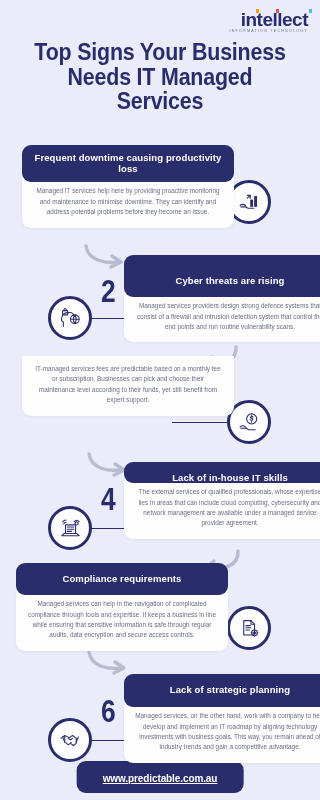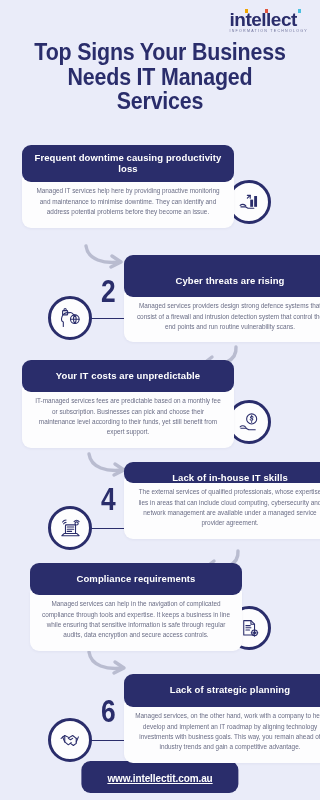--- a/index.html
+++ b/index.html
@@ -5,21 +5,21 @@
   html,body{margin:0;padding:0;}
   body{
     width:320px;height:800px;overflow:hidden;
     background:#eaecf9;
     font-family:"Liberation Sans", sans-serif;
     position:relative;
   }
   .page{position:relative;width:320px;height:800px;}
 
   
-  .logo{position:absolute;right:12px;top:10px;text-align:left;line-height:1;}
+  .logo{position:absolute;right:12px;top:10px;text-align:right;line-height:1;}
   .logo-word{position:relative;display:inline-block;font-family:"Liberation Sans",sans-serif;
     font-size:19px;font-weight:bold;letter-spacing:-0.5px;color:#2a2d6b;}
   .logo-sq{position:absolute;width:3.5px;height:3.5px;top:-1px;}
   .sq1{left:15px;background:#f0a500;}
   .sq2{left:35px;background:#e0553d;}
   .sq3{left:68px;background:#4cc0e0;}
   .logo-sub{font-size:3.6px;letter-spacing:1.25px;color:#6c6f9a;margin-top:1px;
     font-weight:normal;}
 
   
@@ -134,21 +134,20 @@
 
   <div class="arw" style="left:194px;top:344px;">
     <svg viewBox="0 0 46 30" fill="none">
       <path d="M42 3c1 14-14 20-32 17" stroke="#b9bcd0" stroke-width="3.4" stroke-linecap="round"></path>
       <path d="M18 13l-9 7 10 5" stroke="#b9bcd0" stroke-width="3.4" stroke-linecap="round" stroke-linejoin="round" fill="none"></path>
     </svg>
   </div>
 
   <div class="sec" style="top:360px;">
     <div class="card" style="left:22px;top:0;">
-      <div class="hdr" style="padding-top:10px;padding-bottom:11px;">Your IT costs are unpredictable</div>
       <div class="body">IT-managed services fees are predictable based on a monthly fee or subscription. Businesses can pick and choose their maintenance level according to their funds, yet still benefit from expert support.</div>
     </div>
     <div class="num" style="left:194px;top:20px;">3</div>
     <div class="conn" style="left:172px;top:62px;width:60px;"></div>
     <div class="circ" style="left:227px;top:40px;">
       <svg viewBox="0 0 32 32" fill="none" stroke="#2a2d6b" stroke-width="1.5" stroke-linecap="round" stroke-linejoin="round">
         <circle cx="19" cy="11" r="7"></circle>
         <path d="M21 8.5c-.6-.8-3.2-1.2-3.6.3-.4 1.6 3.4 1.2 3.2 2.9-.2 1.5-2.9 1.3-3.6.4"></path>
         <path d="M19 6.2v1.2M19 14.6v1.2"></path>
         <path d="M4 24h7l4 2h9"></path>
@@ -185,21 +184,21 @@
   </div>
 
   <div class="arw" style="left:196px;top:548px;">
     <svg viewBox="0 0 46 30" fill="none">
       <path d="M42 3c1 14-14 20-32 17" stroke="#b9bcd0" stroke-width="3.4" stroke-linecap="round"></path>
       <path d="M18 13l-9 7 10 5" stroke="#b9bcd0" stroke-width="3.4" stroke-linecap="round" stroke-linejoin="round" fill="none"></path>
     </svg>
   </div>
 
   <div class="sec" style="top:563px;">
-    <div class="card" style="left:30px;top:0;">
+    <div class="card" style="left:16px;top:0;">
       <div class="hdr" style="padding-top:10px;padding-bottom:11px;">Compliance requirements</div>
       <div class="body">Managed services can help in the navigation of complicated compliance through tools and expertise. It keeps a business in line while ensuring that sensitive information is safe through regular audits, data encryption and secure access controls.</div>
     </div>
     <div class="num" style="left:194px;top:23px;">5</div>
     <div class="conn" style="left:172px;top:65px;width:60px;"></div>
     <div class="circ" style="left:227px;top:43px;">
       <svg viewBox="0 0 32 32" fill="none" stroke="#2a2d6b" stroke-width="1.5" stroke-linecap="round" stroke-linejoin="round">
         <path d="M8 5h10l5 5v13a2 2 0 0 1-2 2H8z"></path>
         <path d="M18 5v5h5"></path>
         <path d="M11 12h6M11 15h7M11 18h5"></path>
@@ -229,16 +228,16 @@
         <path d="M3 13l5-4 6 3 5-3 5 4"></path>
         <path d="M8 9v9l5 4 4-3"></path>
         <path d="M24 13v7l-4 3-4-3"></path>
         <path d="M13 13l3 2 3-2"></path>
         <path d="M5 11l3 7M27 11l-3 7"></path>
       </svg>
     </div>
   </div>
 
   <div class="footer">
-    <span>www.intellectit.com.au</span>
+    <span>www.predictable.com.au</span>
   </div>
 
 </div>
 
 </body></html>

